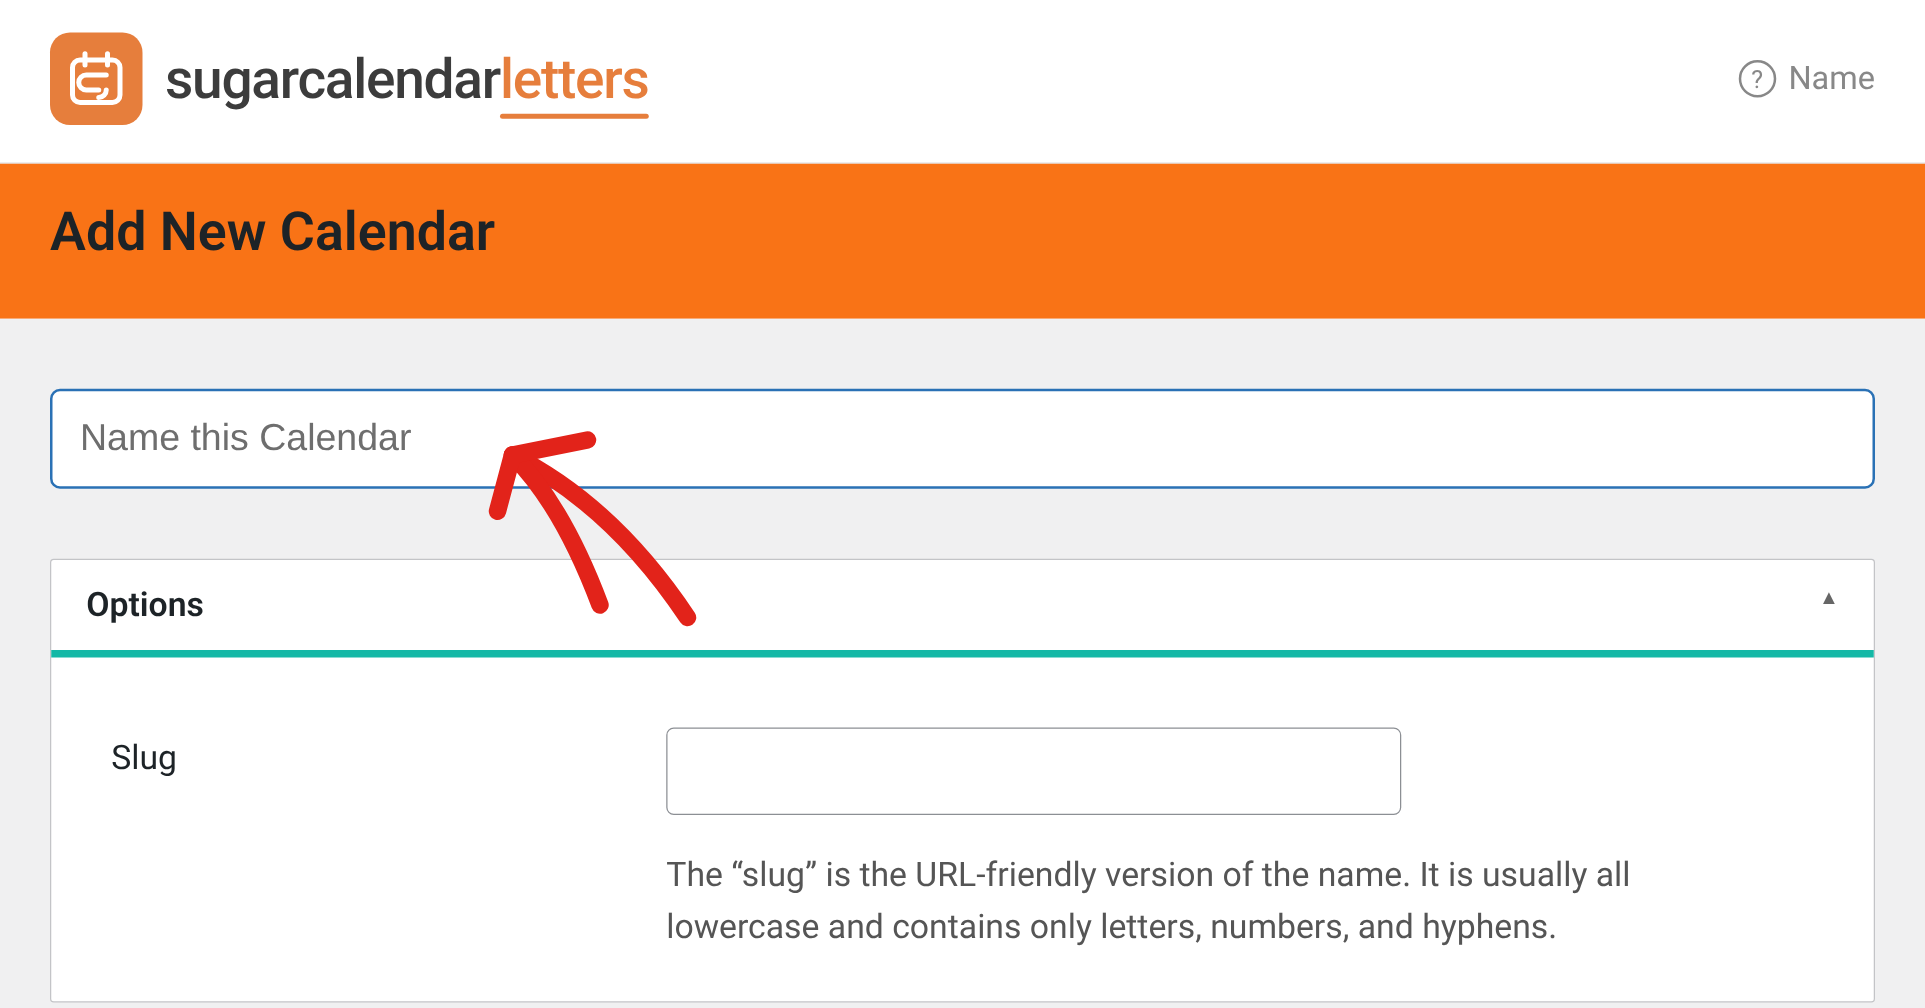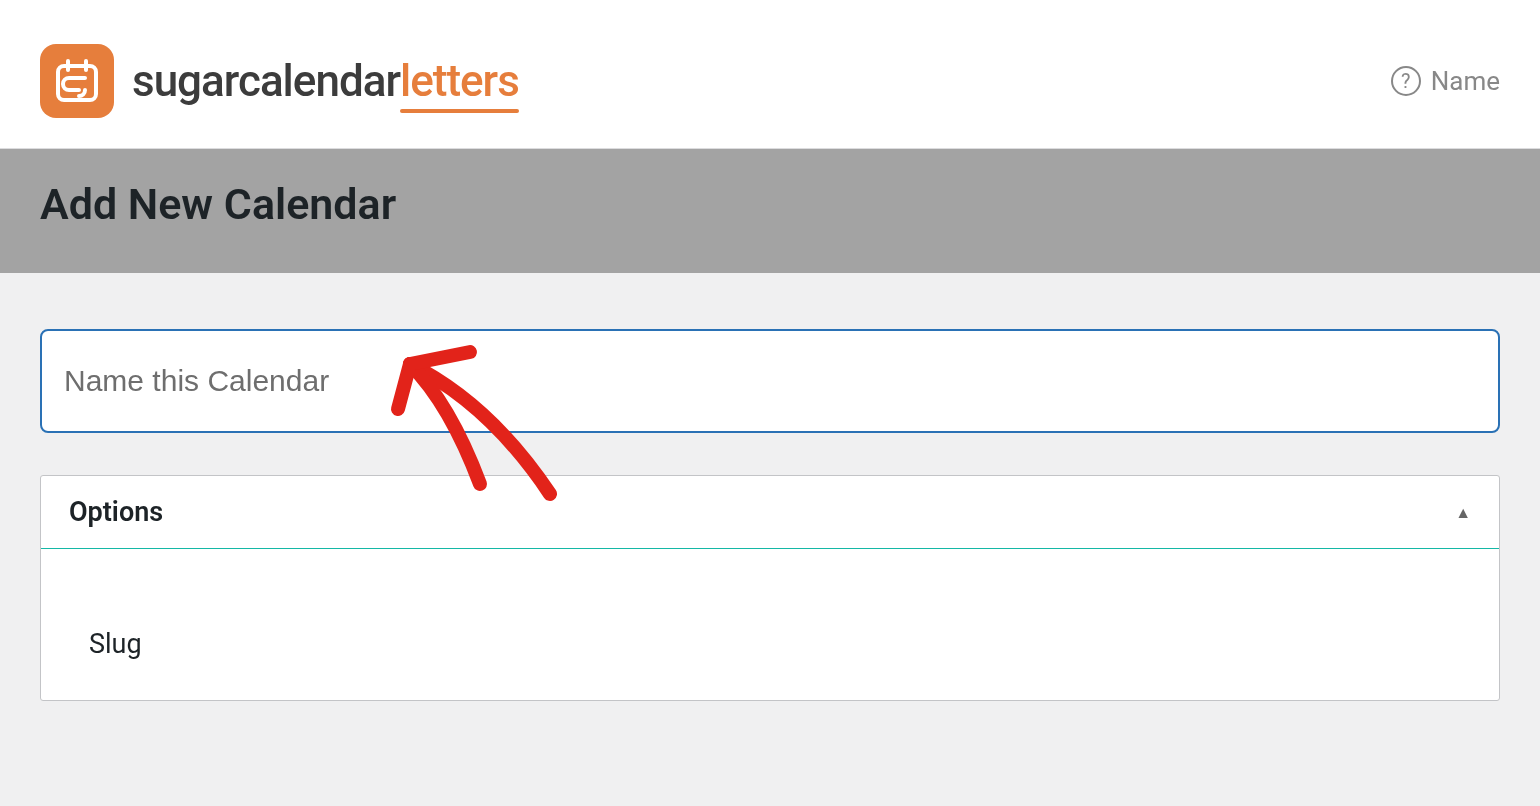--- a/index.html
+++ b/index.html
@@ -10,21 +10,21 @@
     body {
       font-family: -apple-system, BlinkMacSystemFont, "Segoe UI", Roboto, Helvetica, Arial, sans-serif;
       background: #ffffff;
       color: #1d2327;
       width: 1540px;
     }
     .header {
       display: flex;
       align-items: center;
       justify-content: space-between;
-      padding: 44px 40px 30px 40px;
+      padding: 26px 40px 30px 40px;
       border-bottom: 1px solid #dcdcde;
       background: #ffffff;
     }
     .logo-wrap {
       display: flex;
       align-items: center;
       gap: 18px;
     }
     .logo-icon {
       width: 74px;
@@ -78,79 +78,78 @@
       border: 2.5px solid #888;
       border-radius: 50%;
       display: flex;
       align-items: center;
       justify-content: center;
       font-size: 20px;
       color: #888;
     }
     .page-title-wrap {
       padding: 30px 28px 44px 40px;
-      background: #a3a3a3;
+      background: #f97316;
     }
     .page-title {
       font-size: 43px;
       font-weight: 600;
       color: #1d2327;
     }
     .content-area {
       background: #f0f0f1;
       padding: 56px 40px 40px 40px;
       min-height: 540px;
     }
     .name-input {
       width: 100%;
-      height: 104px;
+      height: 80px;
       font-size: 30px;
       padding: 0 22px;
       border: 2px solid #2a71b5;
       border-radius: 8px;
       background: #ffffff;
       color: #1d2327;
       outline: none;
-      margin-bottom: 42px;
+      margin-bottom: 56px;
     }
     .name-input::placeholder {
       color: #6e6e6e;
     }
     .options-panel {
       background: #ffffff;
       border: 1px solid #c3c4c7;
       border-radius: 3px;
     }
     .options-header {
       display: flex;
-      align-items: center;
+      align-items: flex-start;
       justify-content: space-between;
       padding: 20px 28px;
-      border-bottom: 1px solid #14b8a6;
+      border-bottom: 6px solid #14b8a6;
       cursor: pointer;
     }
     .options-header h3 {
       font-size: 27px;
       font-weight: 600;
       color: #1d2327;
     }
     .collapse-caret {
       font-size: 16px;
       color: #666;
     }
     .options-body {
       padding: 56px 40px 40px 40px;
       display: flex;
       gap: 32px;
     }
     .option-label-col {
       width: 420px;
       padding-top: 8px;
       padding-left: 8px;
-      margin-top: 15px;
     }
     .option-label {
       font-size: 27px;
       color: #1d2327;
     }
     .option-field-col {
       flex: 1;
     }
     .slug-input {
       width: 588px;
@@ -211,20 +210,24 @@
 
   <div class="options-panel">
     <div class="options-header">
       <h3>Options</h3>
       <span class="collapse-caret">▲</span>
     </div>
     <div class="options-body">
       <div class="option-label-col">
         <label class="option-label">Slug</label>
       </div>
+      <div class="option-field-col">
+        <input type="text" class="slug-input" value="" style="">
+        <p class="help-text">The “slug” is the URL-friendly version of the name. It is usually all lowercase and contains only letters, numbers, and hyphens.</p>
+      </div>
     </div>
   </div>
 </div>
 
 <svg class="annotation-arrow" width="220" height="180" viewBox="0 0 220 180">
   <path d="M 180 160 Q 120 70 40 30" stroke="#e2231a" stroke-width="14" fill="none" stroke-linecap="round"></path>
   <path d="M 110 150 Q 80 70 40 30" stroke="#e2231a" stroke-width="14" fill="none" stroke-linecap="round"></path>
   <path d="M 40 30 L 100 18 M 40 30 L 28 75" stroke="#e2231a" stroke-width="14" fill="none" stroke-linecap="round"></path>
 </svg>
 

